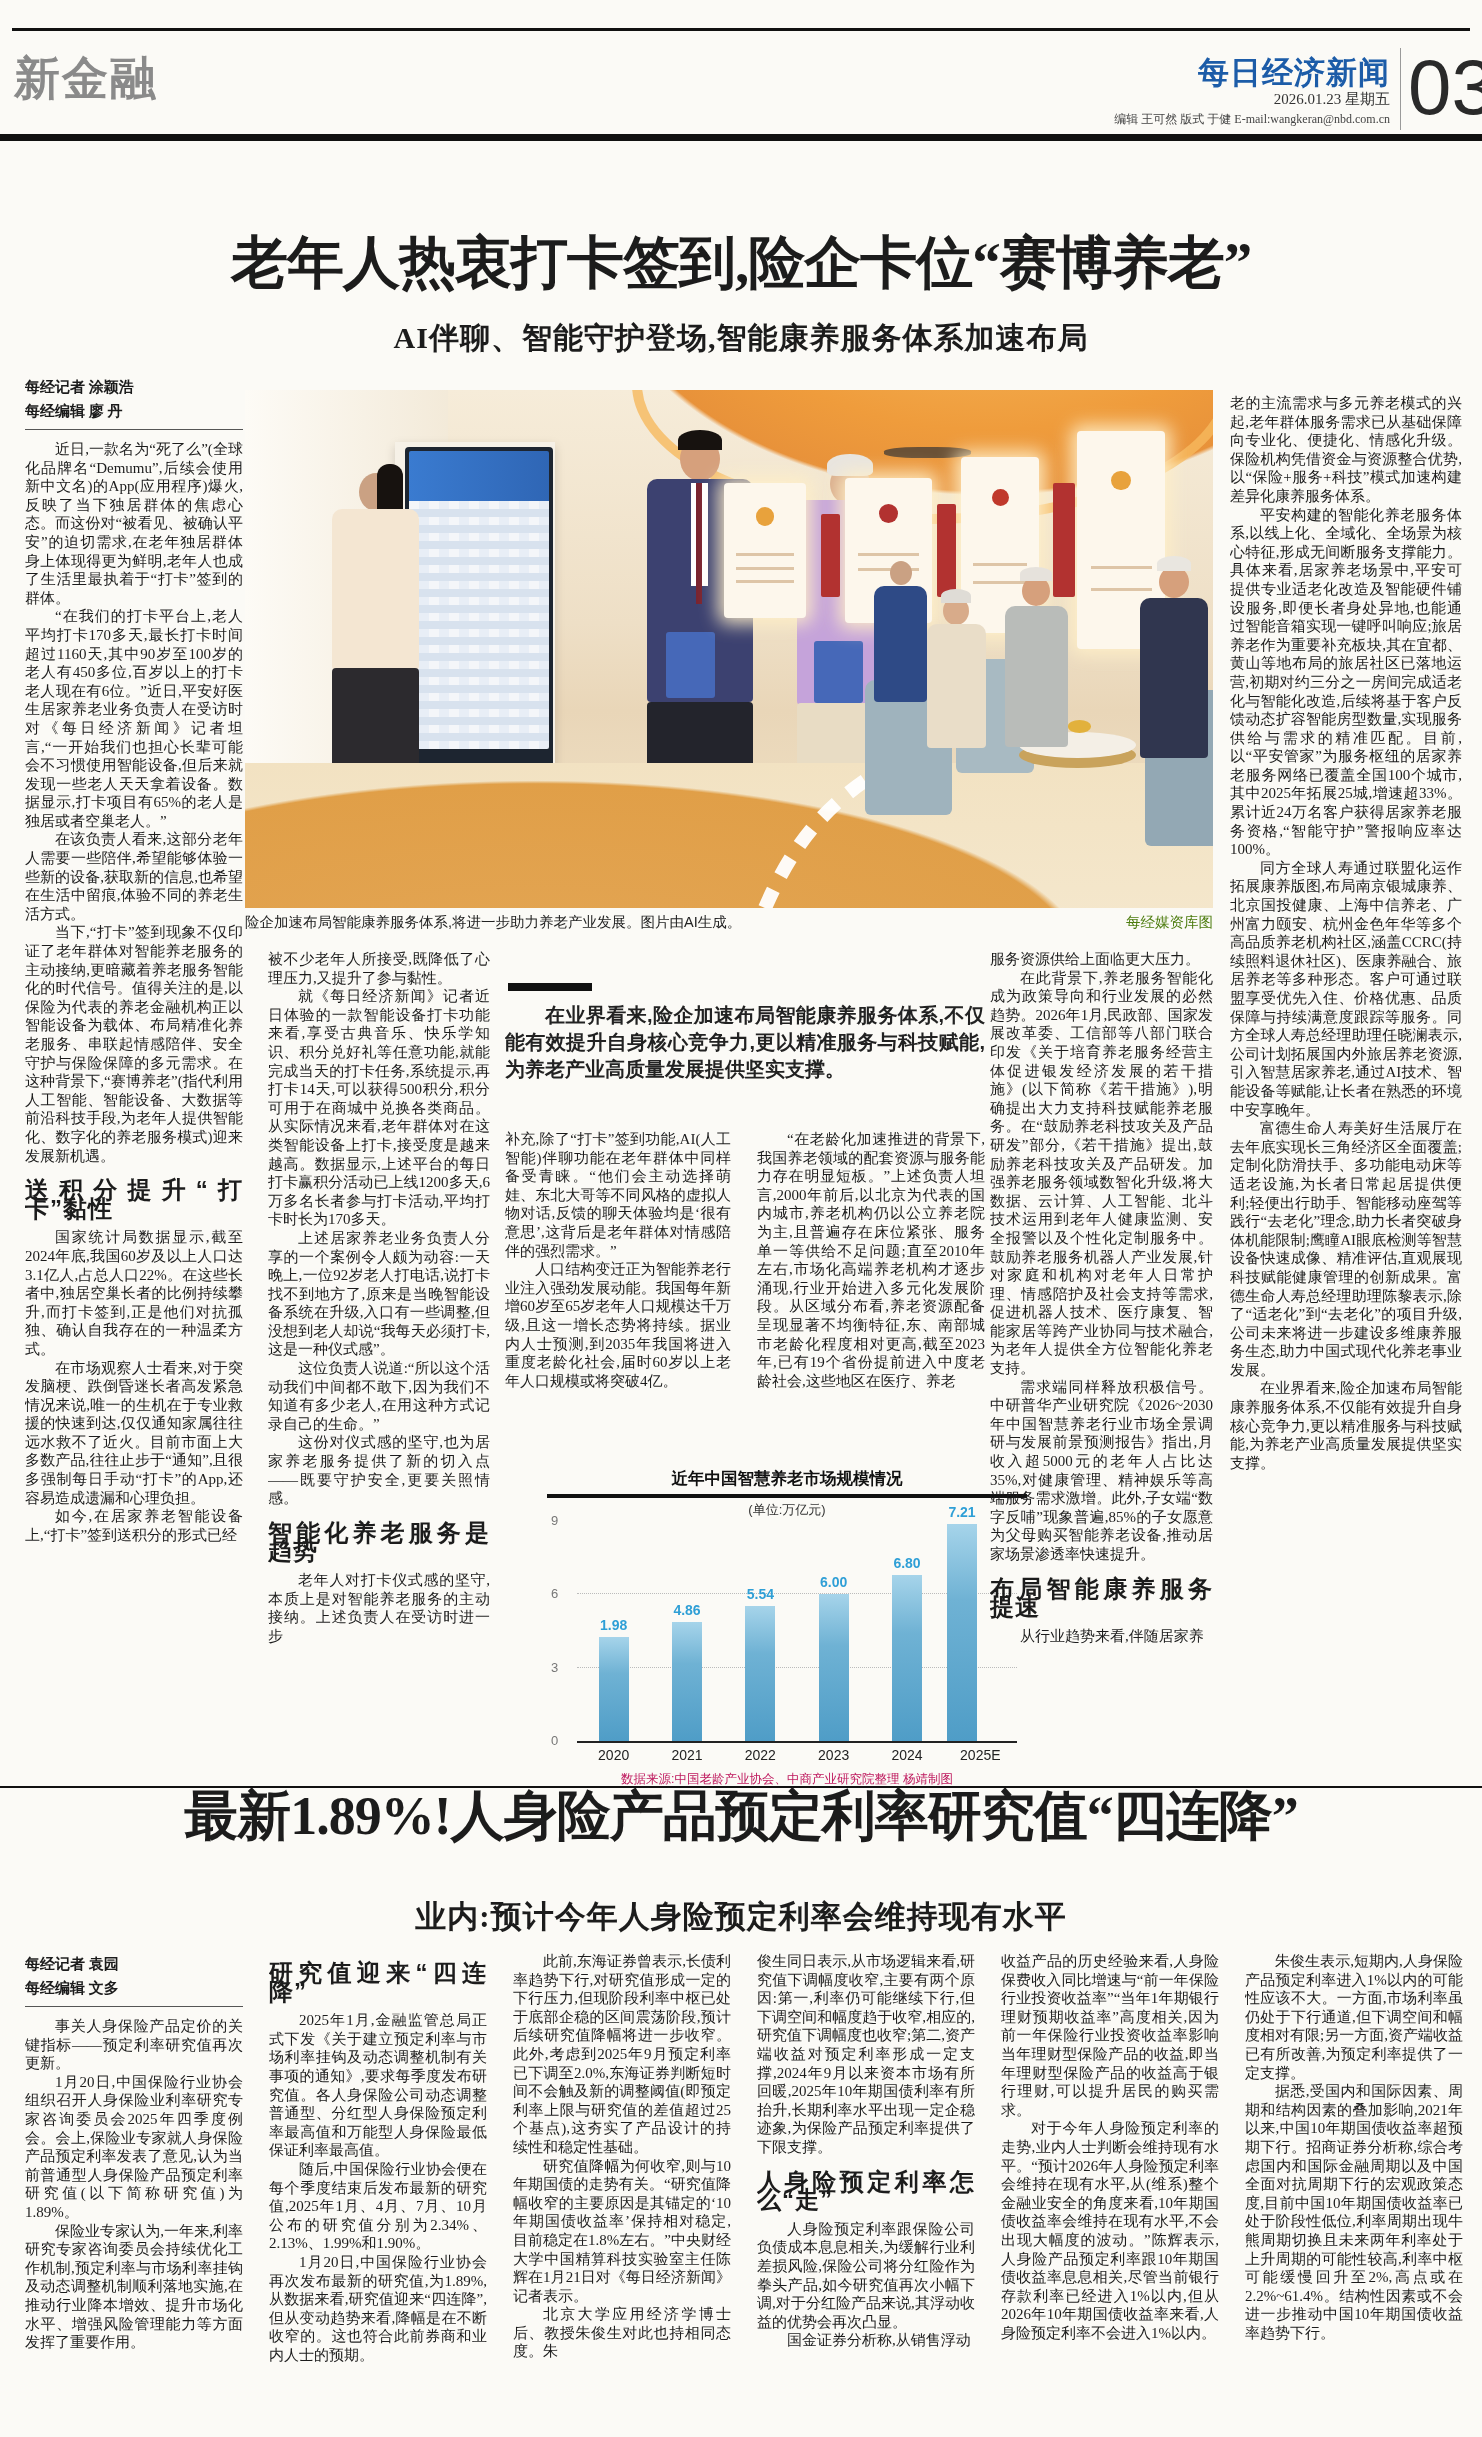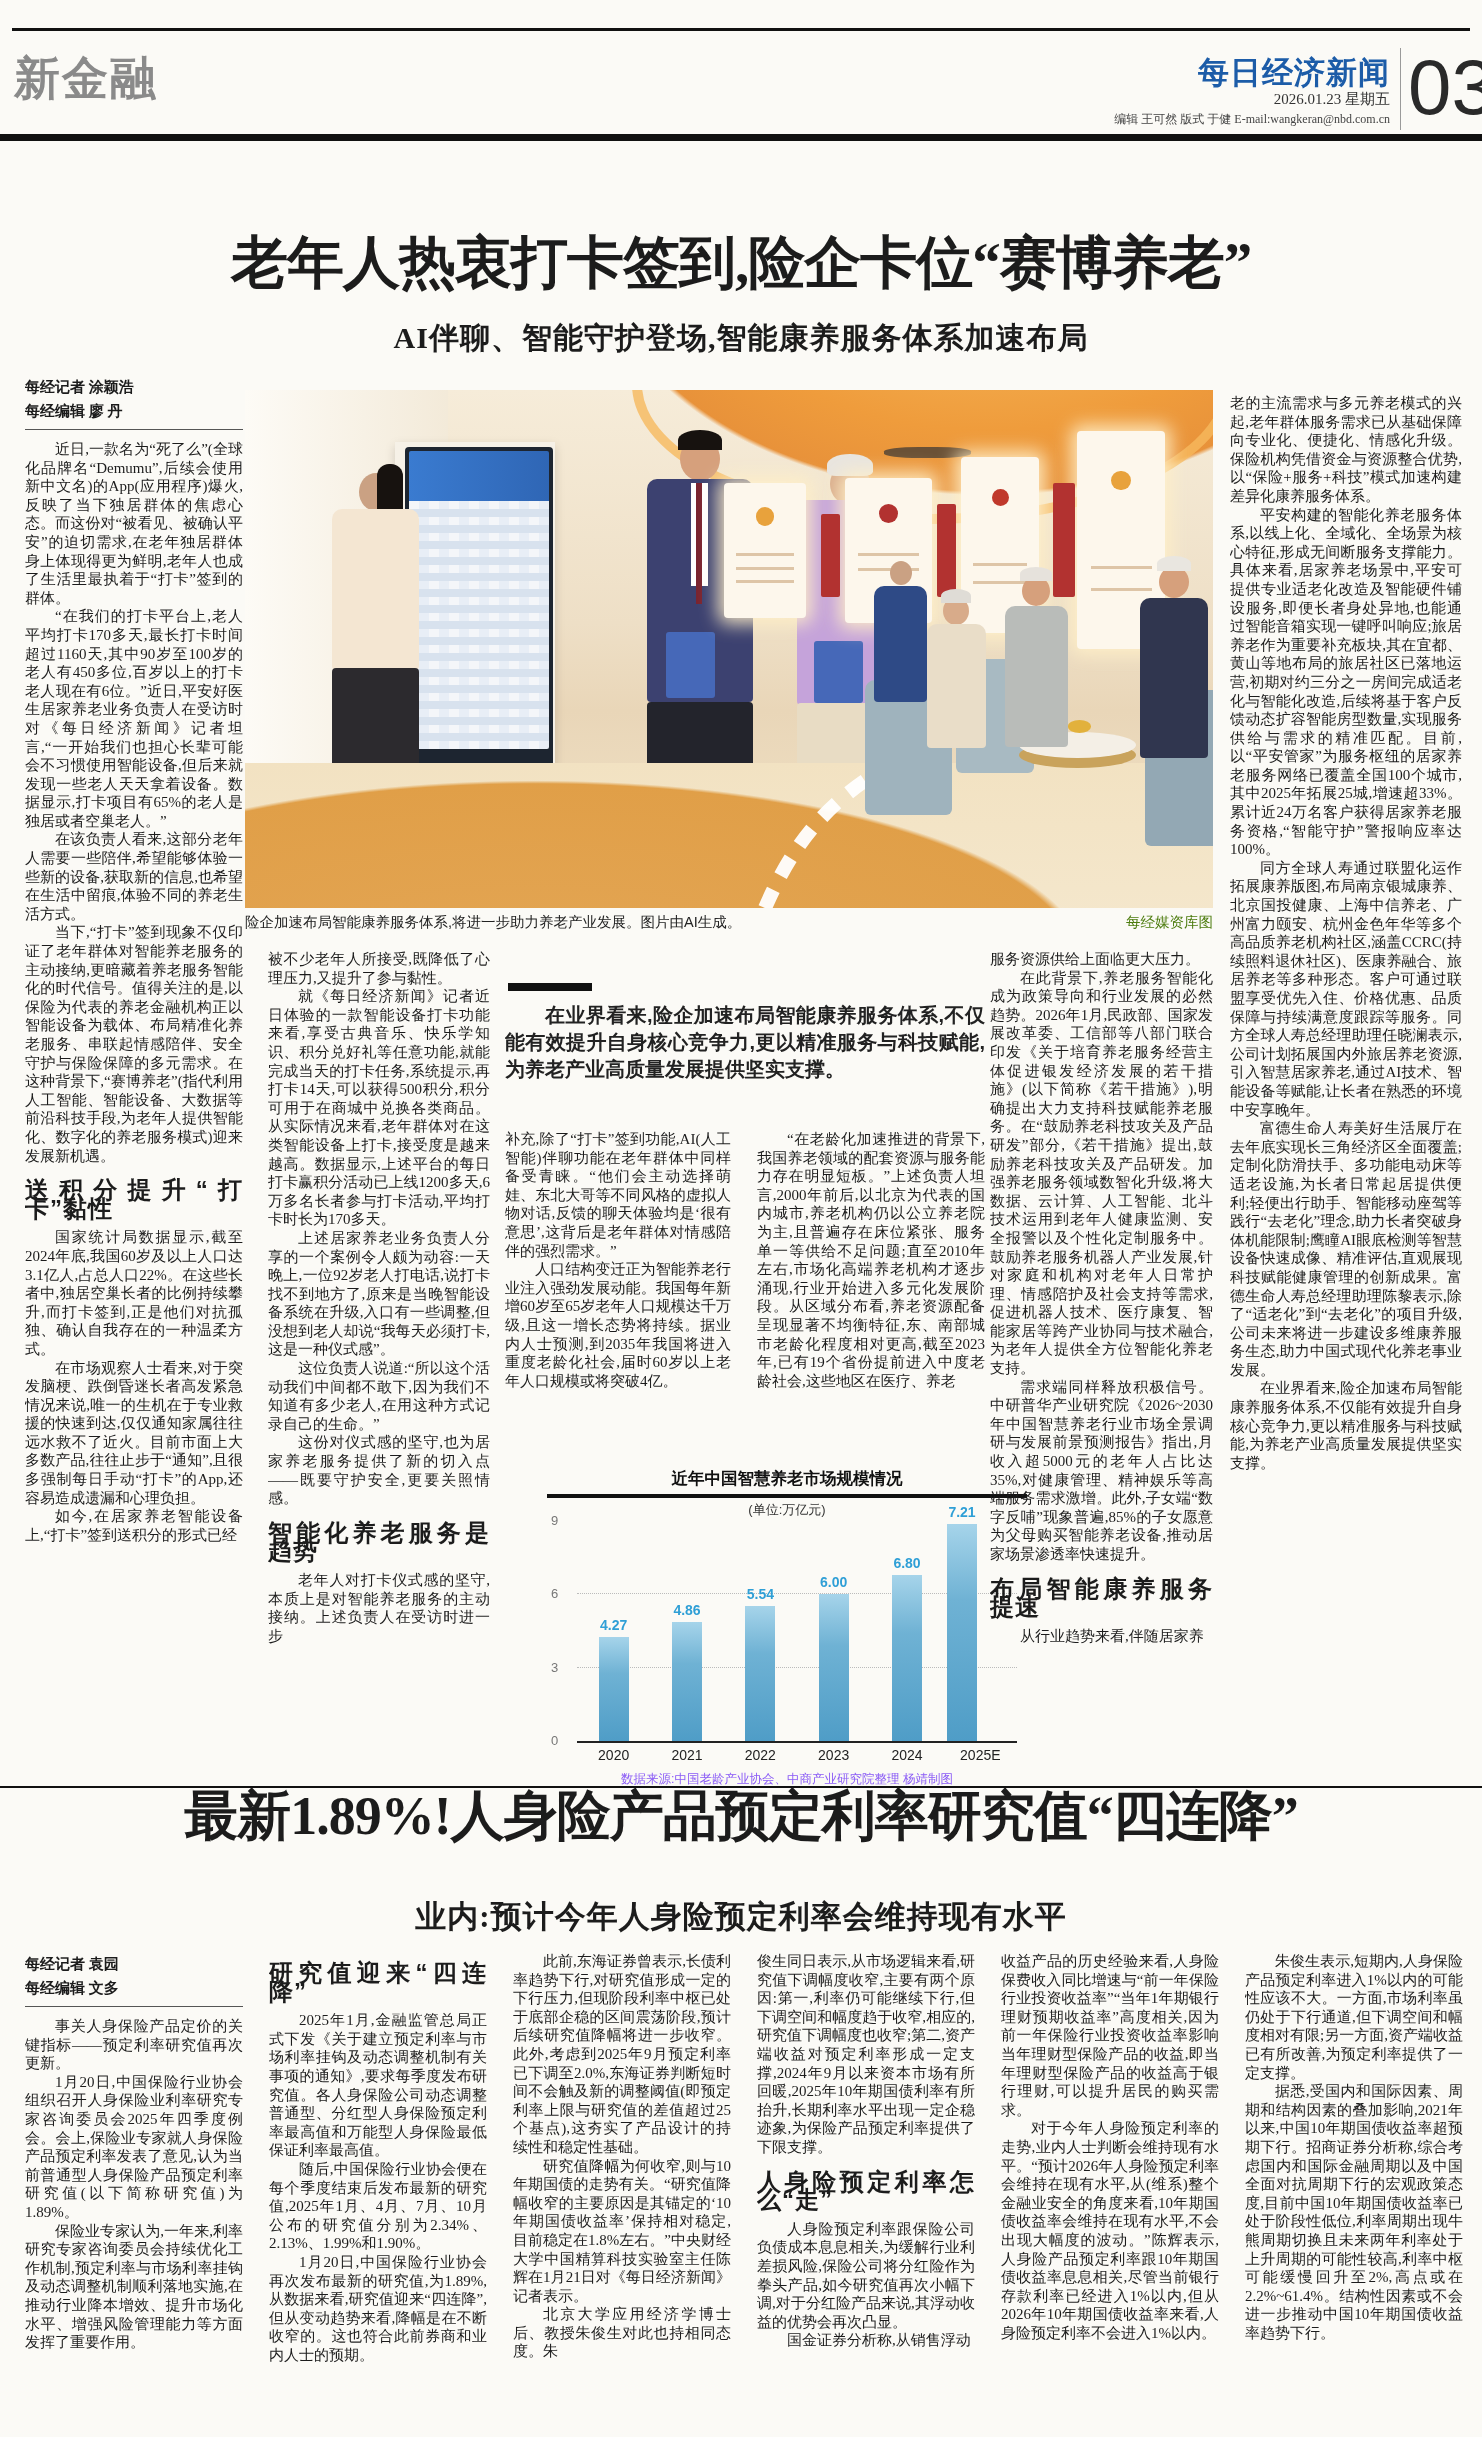--- a/index.html
+++ b/index.html
@@ -36,21 +36,21 @@
   .chart-title{text-align:center;font-size:16.5px;font-weight:700;color:#111;}
   .chart-title-rule{height:4px;background:#111;margin-top:4px;}
   .chart-unit{text-align:center;font-size:13px;color:#333;margin-top:3px;}
   .plot{position:relative;height:220px;margin:2px 10px 0 30px;border-bottom:2px solid #222;}
   .gridline{position:absolute;left:0;right:0;border-top:1.5px dotted #bbb;}
   .ytick{position:absolute;left:-26px;font-size:13px;color:#777;}
   .bar{position:absolute;bottom:0;width:30px;background:linear-gradient(180deg,#a6d4ea 0%,#6fb2d4 35%,#4f9dc7 100%);}
   .bar-label{position:absolute;width:60px;left:-15px;top:-20px;text-align:center;font-size:14px;font-weight:700;color:#2f9fd6;}
   .xlabels{display:flex;margin:4px 10px 0 30px;font-size:14px;color:#222;}
   .xlabels span{flex:1;text-align:center;}
-  .chart-source{text-align:center;font-size:12.5px;color:#8b5cf6;margin-top:8px;}
+  .chart-source{text-align:center;font-size:12.5px;color:#be185d;margin-top:8px;}
   
   .photo{position:absolute;left:245px;top:390px;width:968px;height:518px;overflow:hidden;
          background:linear-gradient(180deg,#f6ecd9 0%,#eedfc6 45%,#e9d6b8 62%,#f2e4c8 100%);}
   .caption-row{position:absolute;left:245px;top:913px;width:968px;display:flex;justify-content:space-between;
                font-family:"Liberation Sans","DejaVu Sans",sans-serif;font-size:14.5px;color:#222;}
   .caption-row .credit{color:#4d7c0f;}
   
   .ph{position:absolute;}
   .poster{position:absolute;background:#fdf7ec;border-radius:4px;box-shadow:0 0 18px 6px rgba(255,240,200,.9);}
   .poster .dot{position:absolute;left:50%;top:18%;width:22%;padding-top:22%;margin-left:-11%;border-radius:50%;}
@@ -226,21 +226,21 @@
   <div class="chart-title-rule"></div>
   <div class="chart-unit">(单位:万亿元)</div>
   <div class="plot">
     <div class="gridline" style="bottom:73.3px;"></div>
     <div class="gridline" style="bottom:146.6px;"></div>
   <div class="ytick" style="bottom: 213px;">9</div>
       <div class="ytick" style="bottom: 139.667px;">6</div>
       <div class="ytick" style="bottom: 66.3333px;">3</div>
       <div class="ytick" style="bottom: -7px;">0</div>
       <div class="bar" style="left: 21.6667px; height: 104.378px;">
-        <div class="bar-label">4.27</div>
+        <div class="bar-label">1.98</div>
       </div>
       <div class="bar" style="left: 95px; height: 118.8px;">
         <div class="bar-label">4.86</div>
       </div>
       <div class="bar" style="left: 168.333px; height: 135.422px;">
         <div class="bar-label">5.54</div>
       </div>
       <div class="bar" style="left: 241.667px; height: 146.667px;">
         <div class="bar-label">6.00</div>
       </div>

